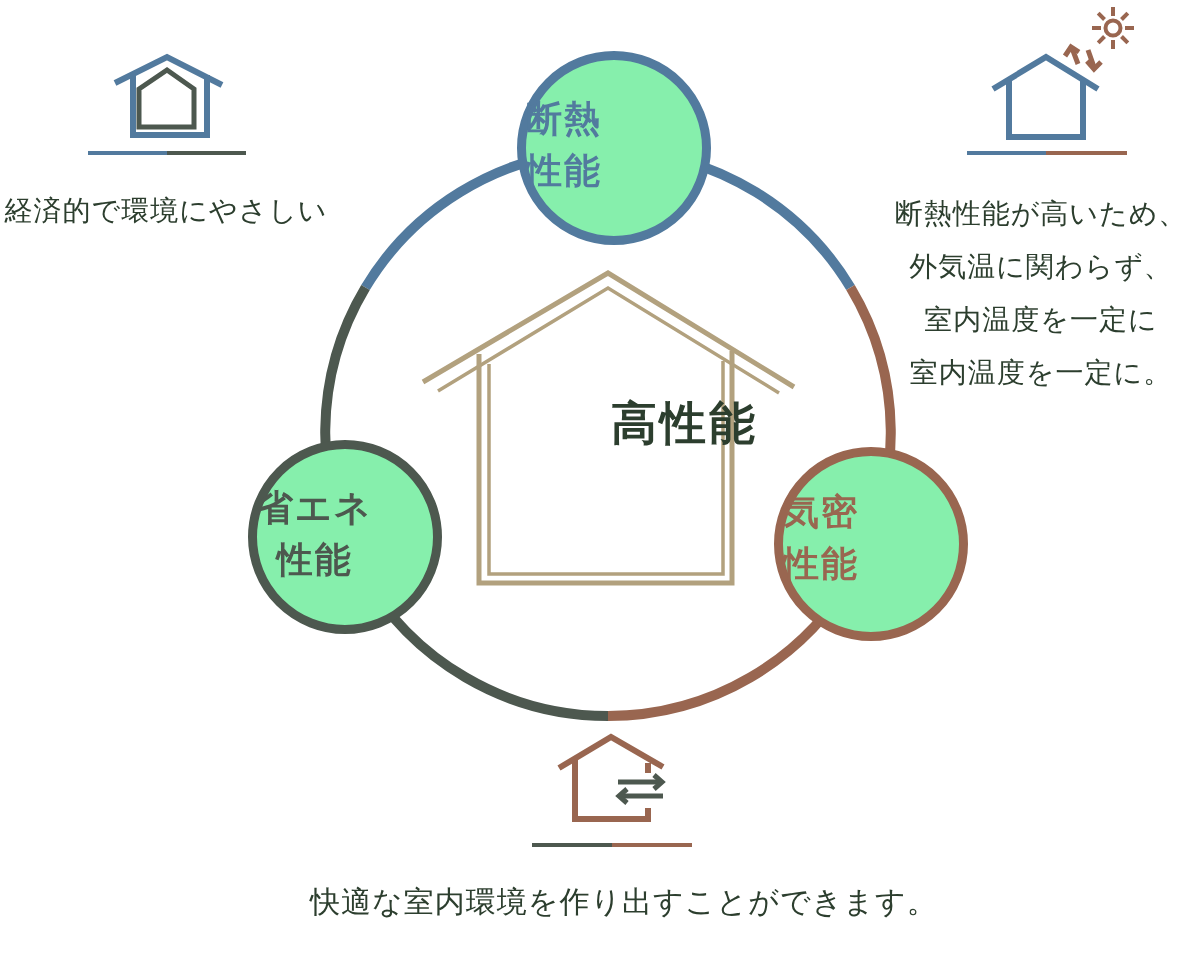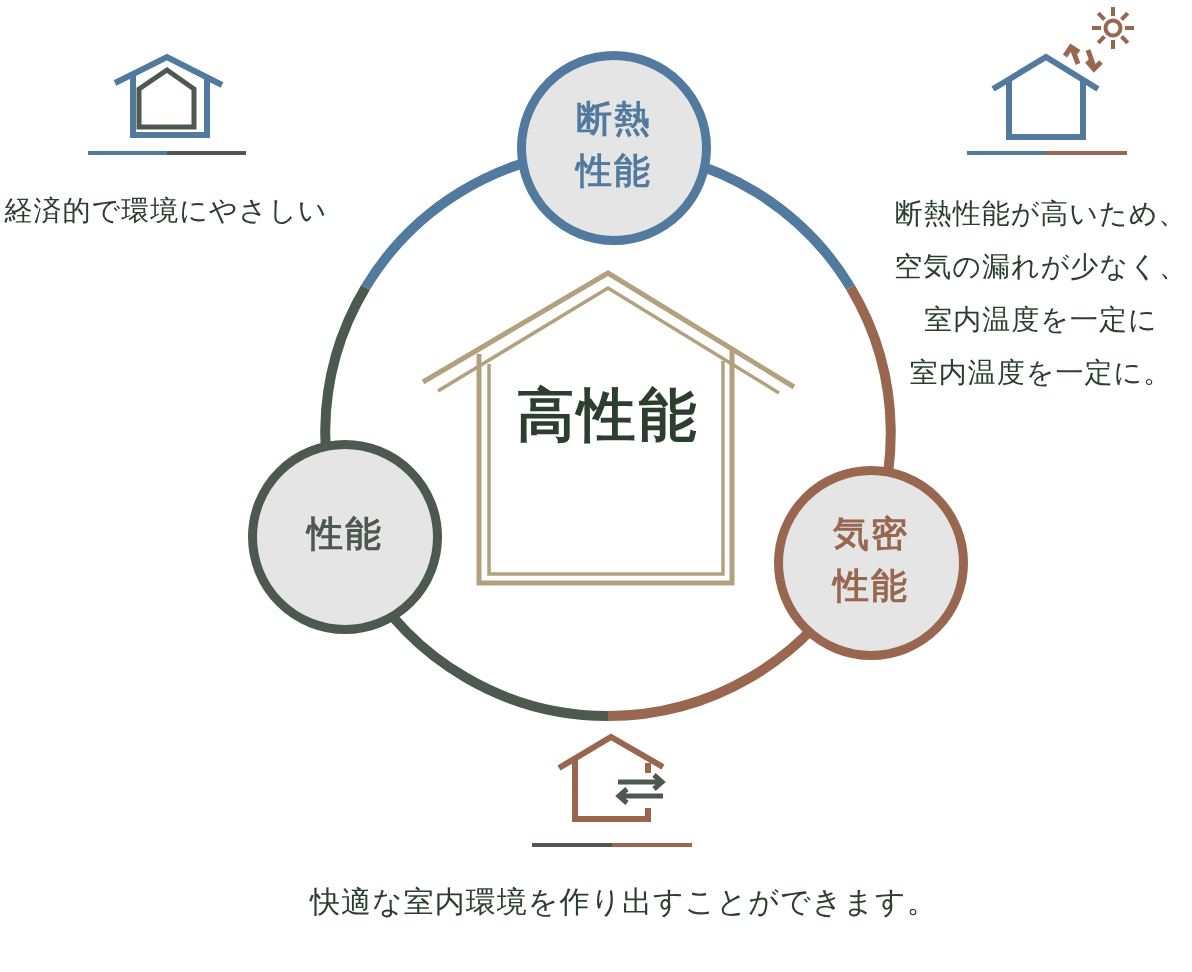--- a/index.html
+++ b/index.html
@@ -23,35 +23,35 @@
   .st-green-arrow{fill:none;stroke:var(--c-green);stroke-width:5;}
   .ul{stroke-width:4;}
   .ul-blue{stroke:var(--c-blue);}
   .ul-green{stroke:var(--c-green);}
   .ul-brown{stroke:var(--c-brown);}
   .house-beige-outer{fill:none;stroke:var(--c-beige);stroke-width:5;}
   .house-beige-inner{fill:none;stroke:var(--c-beige);stroke-width:3.5;}
   
   .node{
     position:absolute;width:176px;height:176px;border-radius:50%;
-    background:#e5e5e5;border:9px solid #000;
-    display:flex;align-items:center;justify-content:center;text-align:center;
+    background:#86efac;border:9px solid #000;
+    display:flex;align-items:center;justify-content:flex-start;text-align:center;
   }
   .node-label{font-size:36px;line-height:52px;font-weight:600;letter-spacing:2px;transform:translateY(-3px);}
   .node-label span{display:block;}
   .node-insulation{left:517px;top:51px;border-color:var(--c-blue);}
   .node-insulation .node-label{color:var(--c-blue);}
   .node-energy{left:248px;top:440px;border-color:var(--c-green);}
   .node-energy .node-label{color:var(--c-green);}
-  .node-airtight{left:774px;top:466px;border-color:var(--c-brown);}
+  .node-airtight{left:774px;top:447px;border-color:var(--c-brown);font-family:Liberation Mono, monospace;}
   .node-airtight .node-label{color:var(--c-brown);}
   
   .center-title{
-    position:absolute;left:458px;top:384px;width:300px;text-align:center;
-    color:var(--c-text);font-size:58px;line-height:62px;font-weight:600;letter-spacing:3px;
+    position:absolute;left:458px;top:392px;width:300px;text-align:right;
+    color:var(--c-text);font-size:46px;line-height:62px;font-weight:600;letter-spacing:3px;
   }
   .center-title span{display:block;}
   
   .desc{
     position:absolute;color:var(--c-text);font-size:28px;line-height:53px;
     text-align:center;font-weight:500;letter-spacing:1px;
   }
   .desc div{white-space:nowrap;}
   .desc-energy{left:0;top:184px;width:332px;}
   .desc-insulation{left:890px;top:187px;width:302px;}
@@ -99,21 +99,21 @@
       <path class="st-brown-arrow" d="M 105 56 L 111 47 L 119 52"></path>
       <path class="st-brown-arrow" d="M 128 50 L 134 67"></path>
       <path class="st-brown-arrow" d="M 127 61 L 134 69 L 141 62"></path>
     </g>
     <line class="ul ul-blue" x1="7" y1="153" x2="86" y2="153"></line>
     <line class="ul ul-brown" x1="86" y1="153" x2="167" y2="153"></line>
   </svg>
 
   <div class="desc desc-insulation">
     <div>断熱性能が高いため、</div>
-    <div>空気の漏れが少なく、</div>
+    <div>外気温に関わらず、</div>
     <div>室内温度を一定に</div>
     <div>室内温度を一定に。</div>
   </div>
 
   <svg class="abs" style="left:415px;top:265px" width="390" height="330" viewBox="0 0 390 330">
     <path class="house-beige-outer" d="M 8 117 L 193 8 L 379 122"></path>
     <path class="house-beige-outer" d="M 64 89 L 64 318 L 317 318 L 317 86"></path>
     <path class="house-beige-inner" d="M 23 126 L 193 23 L 364 128"></path>
     <path class="house-beige-inner" d="M 74 99 L 74 309 L 308 309 L 308 96"></path>
   </svg>
@@ -123,20 +123,21 @@
   </div>
 
   <div class="node node-insulation">
     <div class="node-label">
       <span>断熱</span>
       <span>性能</span>
     </div>
   </div>
   <div class="node node-energy">
     <div class="node-label">
+      <span>省エネ</span>
       <span>性能</span>
     </div>
   </div>
   <div class="node node-airtight">
     <div class="node-label">
       <span>気密</span>
       <span>性能</span>
     </div>
   </div>
 

